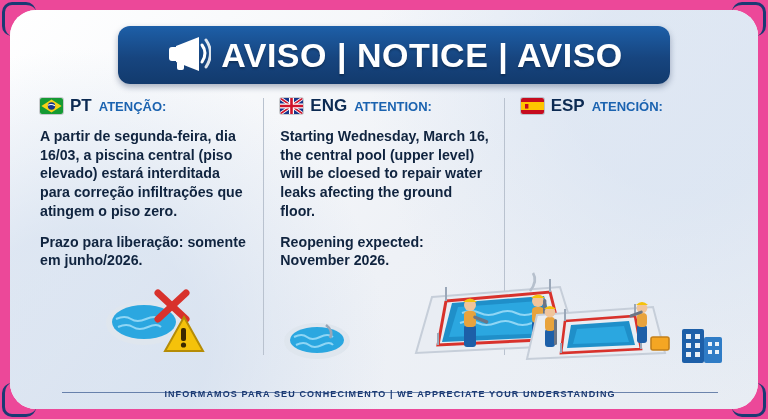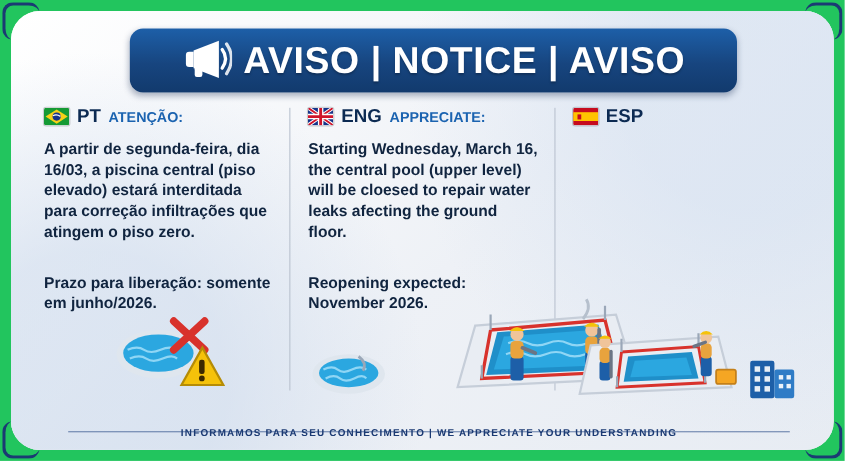--- a/index.html
+++ b/index.html
@@ -4,21 +4,21 @@
 <style>
   * { box-sizing: border-box; margin: 0; padding: 0; }
   html, body {
     width: 768px; height: 419px;
     font-family: "Liberation Sans", sans-serif;
     overflow: hidden;
   }
   #poster {
     position: relative;
     width: 768px; height: 419px;
-    background: #22c55e;
+    background: #ec4899;
     overflow: hidden;
   }
   
   #card {
     position: absolute;
     left: 10px; top: 10px; right: 10px; bottom: 10px;
     background: #f3f4f6;
     border-radius: 26px;
     overflow: hidden;
   }
@@ -95,21 +95,21 @@
     font-size: 17px; font-weight: bold; color: #0c2a52;
   }
   .attn {
     font-size: 13px; font-weight: bold; color: #1b63b0;
   }
   .body p {
     font-size: 14.2px;
     line-height: 1.32;
     color: #10243f;
     font-weight: bold;
-    margin-bottom: 28px;
+    margin-bottom: 12px;
   }
   .body p.second { margin-bottom: 0; }
 
   
   #footer {
     position: absolute;
     left: 12px; right: 0; bottom: 8px;
     text-align: center;
   }
   #footer .rule {
@@ -207,21 +207,21 @@
           <span class="flag">
             <svg width="23" height="16" viewBox="0 0 23 16">
               <rect width="23" height="16" fill="#16348a"></rect>
               <path d="M0 0 L23 16 M23 0 L0 16" stroke="#ffffff" stroke-width="3.4"></path>
               <path d="M0 0 L23 16 M23 0 L0 16" stroke="#cf142b" stroke-width="1.7"></path>
               <path d="M11.5 0 V16 M0 8 H23" stroke="#ffffff" stroke-width="5"></path>
               <path d="M11.5 0 V16 M0 8 H23" stroke="#cf142b" stroke-width="2.6"></path>
             </svg>
           </span>
           <span class="lang">ENG</span>
-          <span class="attn">APPRECIATE:</span>
+          <span class="attn">ATTENTION:</span>
         </div>
         <div class="body">
           <p>Starting Wednesday, March 16, the central pool (upper level) will be cloesed to repair water leaks afecting the ground floor.</p>
           <p class="second">Reopening expected: November 2026.</p>
         </div>
 
         <div class="illus" id="illus-pool-eng">
           <svg width="74" height="48" viewBox="0 0 74 48">
             <ellipse cx="37" cy="28" rx="33" ry="18" fill="#dfe6ee"></ellipse>
             <ellipse cx="37" cy="27" rx="27" ry="13" fill="#2ba7e0"></ellipse>
@@ -280,20 +280,21 @@
       <div class="col">
         <div class="head">
           <span class="flag">
             <svg width="23" height="16" viewBox="0 0 23 16">
               <rect width="23" height="16" fill="#c60b1e"></rect>
               <rect y="4" width="23" height="8" fill="#ffc400"></rect>
               <rect x="4" y="6" width="3.4" height="4.6" fill="#c60b1e"></rect>
             </svg>
           </span>
           <span class="lang">ESP</span>
+          <span class="attn">ATENCIÓN:</span>
         </div>
 
         <div class="illus" id="illus-esp">
           <svg width="150" height="92" viewBox="0 0 150 92">
             <polygon points="12,40 128,32 140,78 2,84" fill="#e9edf3" stroke="#c6ced9" stroke-width="2"></polygon>
             <polygon points="46,50 104,46 110,70 42,73" fill="#1f8fc9"></polygon>
             <polygon points="52,54 99,51 104,67 48,69" fill="#2ba7e0"></polygon>
             <polyline points="40,46 110,41 116,74 36,78 40,46" stroke="#d8322c" stroke-width="2.6" fill="none"></polyline>
             <g stroke="#9aa7b8" stroke-width="2">
               <line x1="40" y1="46" x2="40" y2="34"></line>

